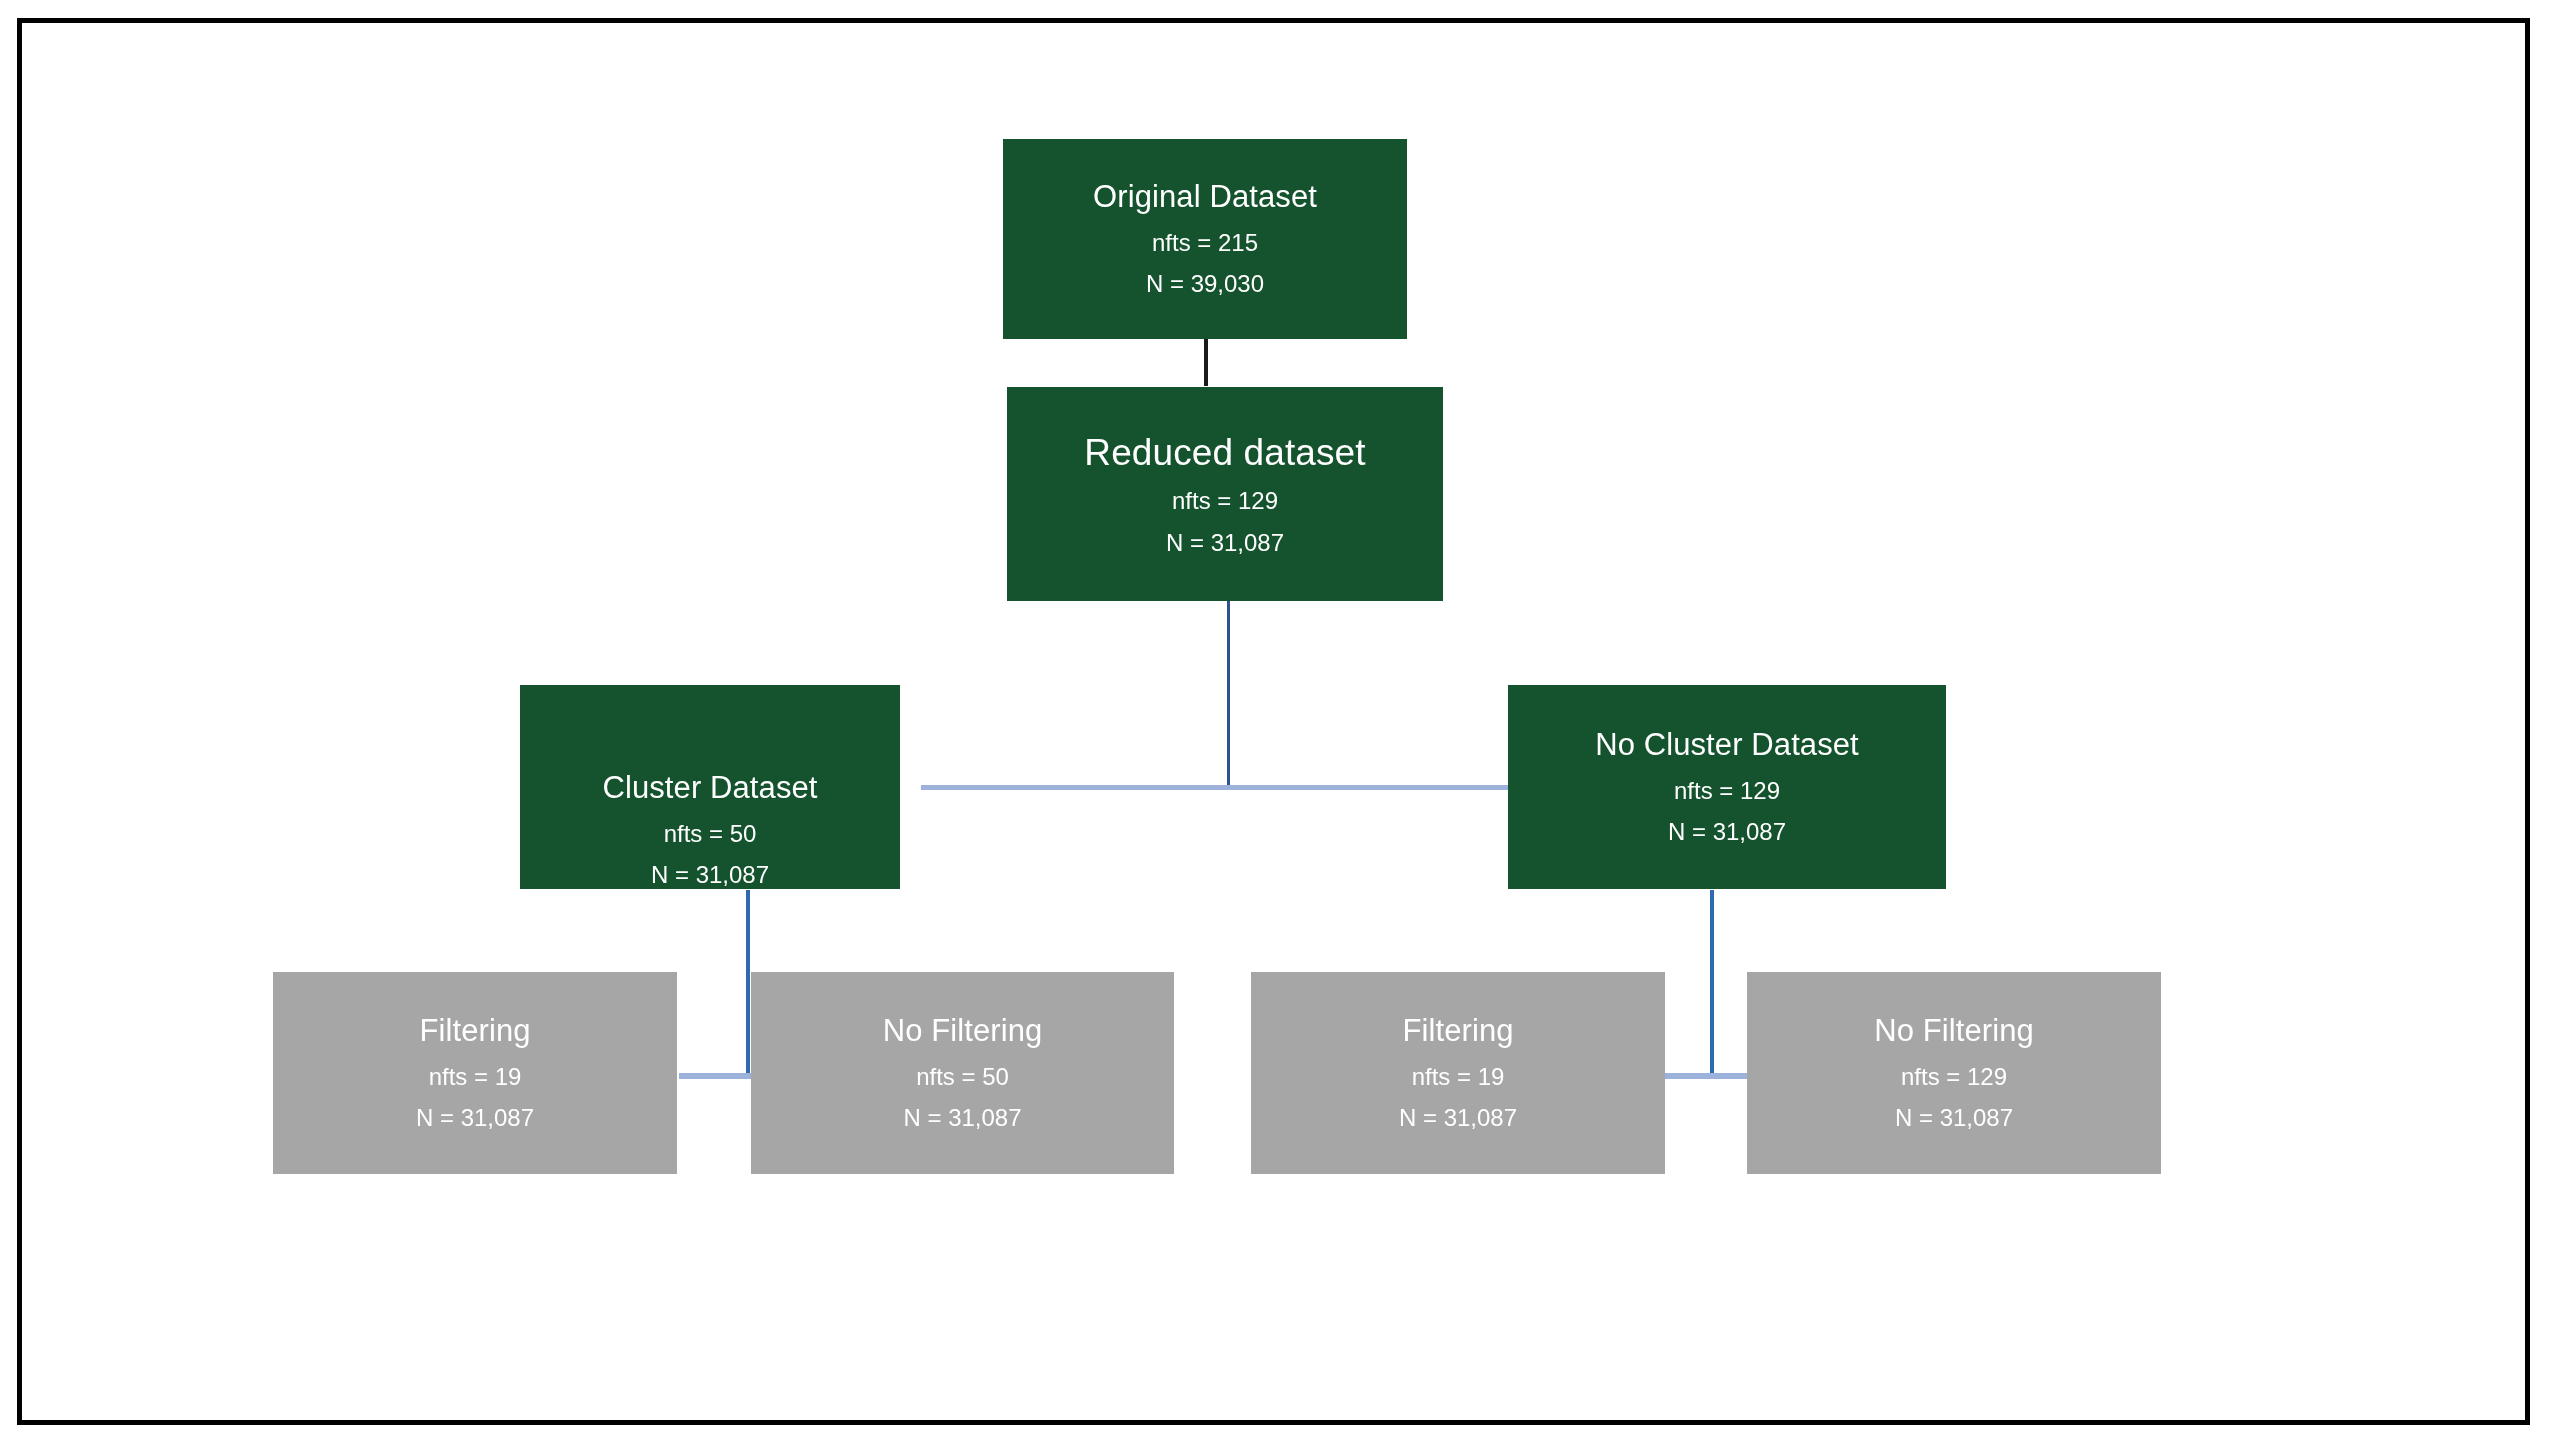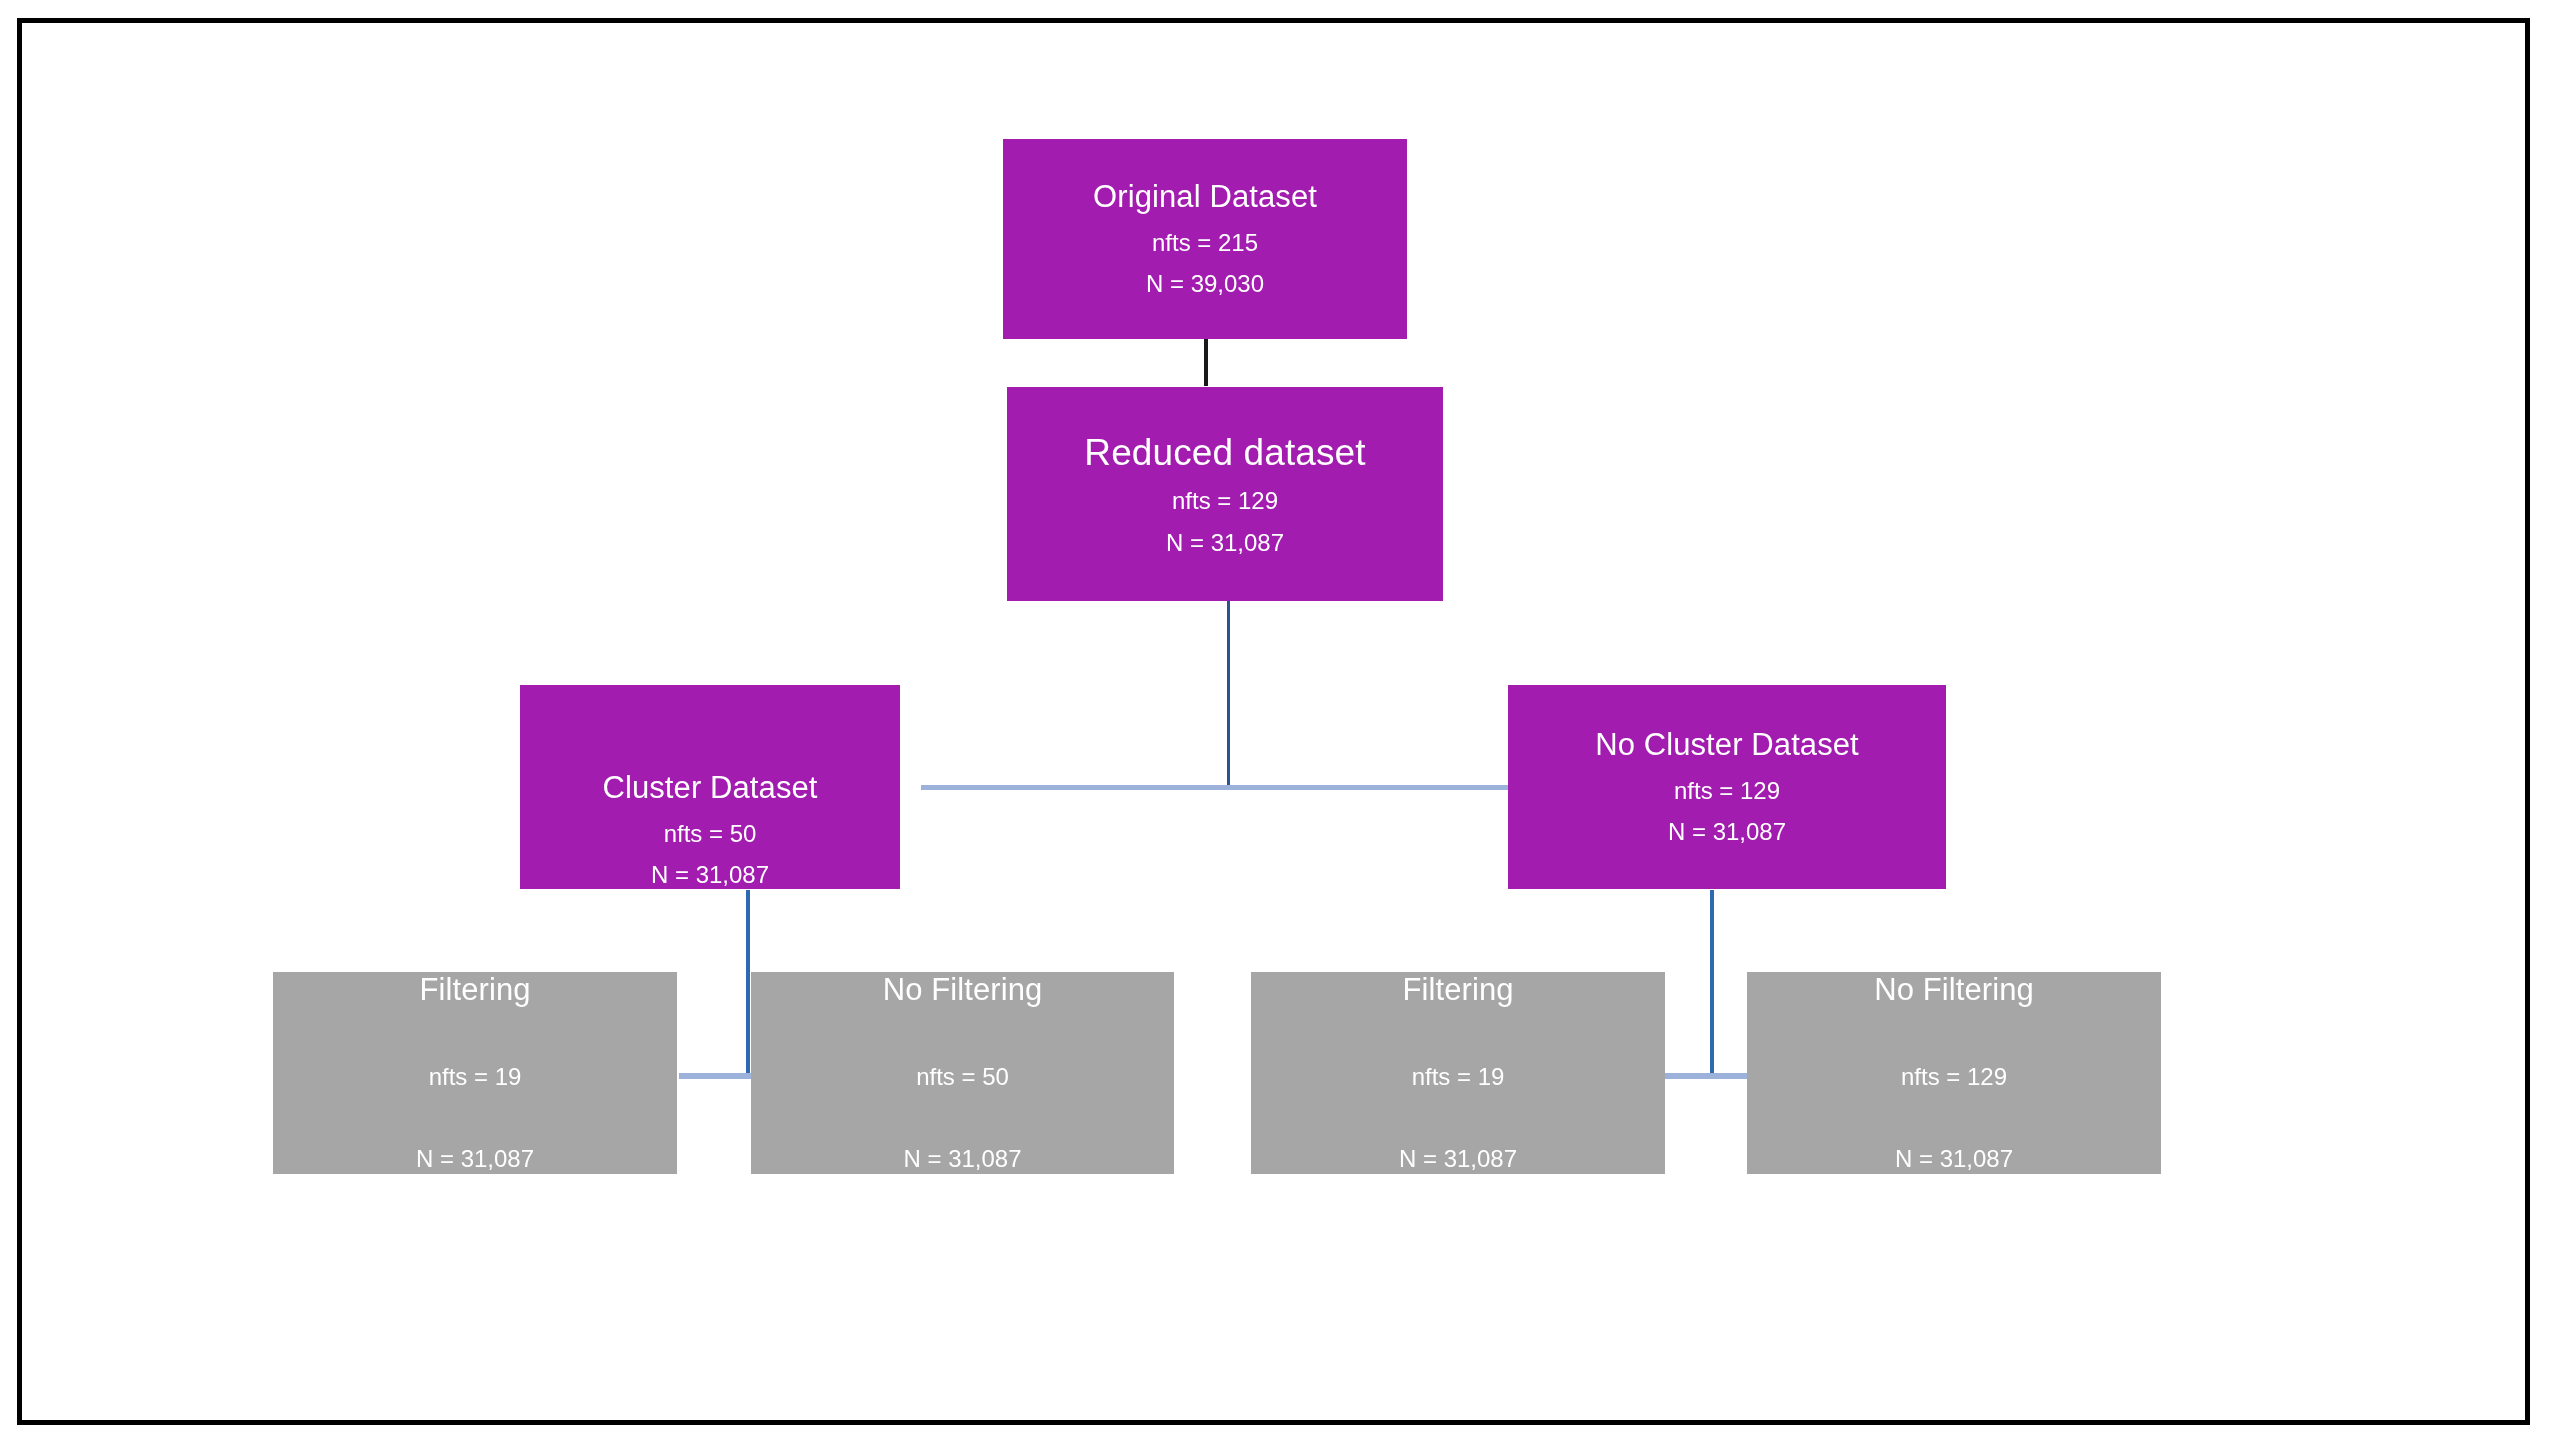--- a/index.html
+++ b/index.html
@@ -31,22 +31,22 @@
     position: absolute;
     box-sizing: border-box;
     display: flex;
     flex-direction: column;
     align-items: center;
     justify-content: center;
     color: #ffffff;
     text-align: center;
     z-index: 5;
   }
-  .node.blue { background: #a21caf; }
-  .node.gray { background: #A6A6A6; gap: 41px; }
+  .node.blue { background: #14532d; }
+  .node.gray { background: #A6A6A6; }
   .node-title {
     font-size: 31px;
     line-height: 1.12;
     letter-spacing: 0.1px;
     margin-bottom: 14px;
     white-space: nowrap;
   }
   .node-line {
     font-size: 24px;
     line-height: 1.15;

